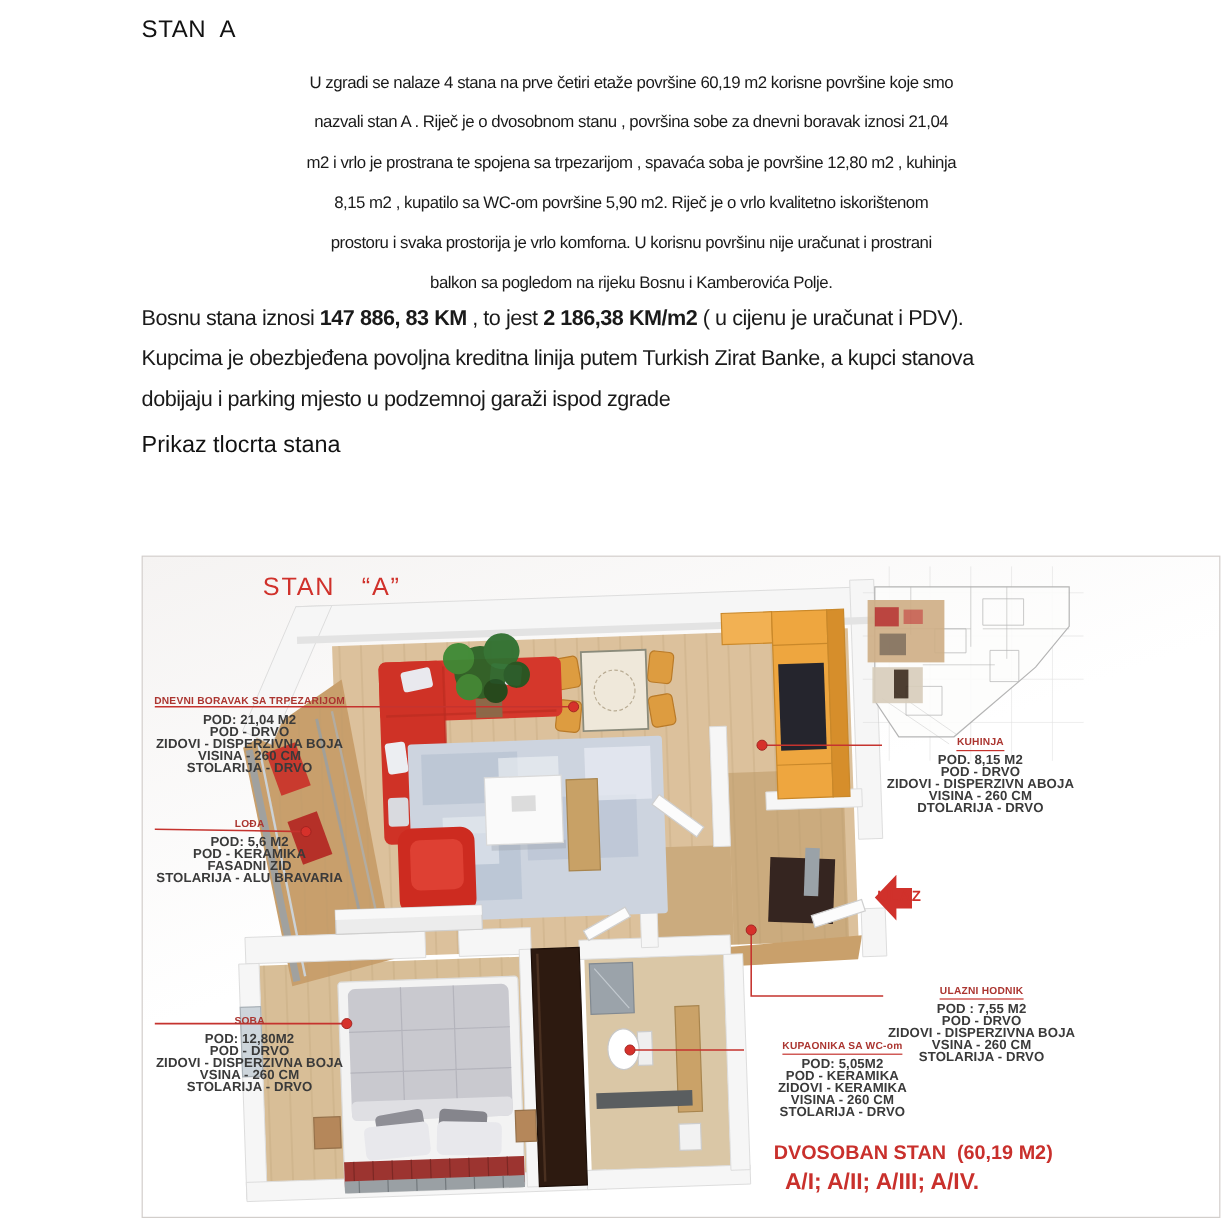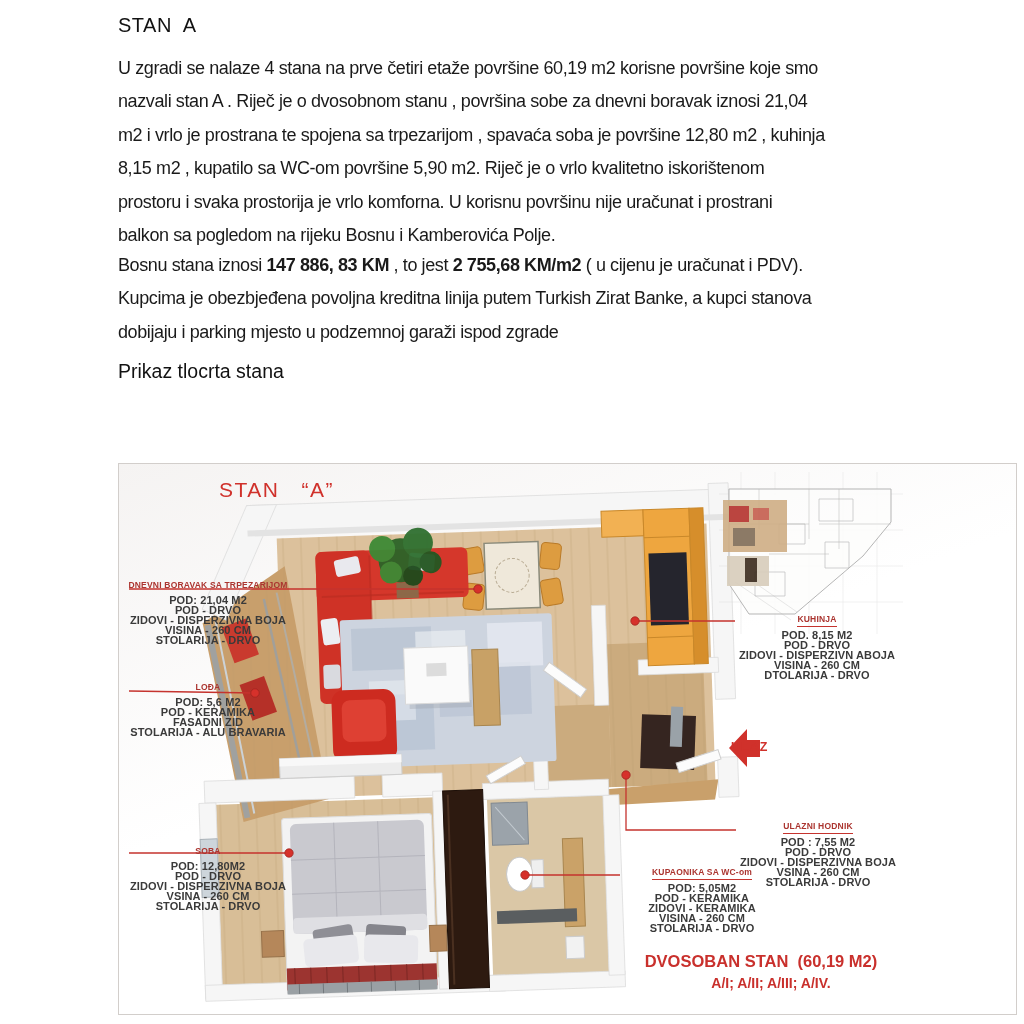--- a/index.html
+++ b/index.html
@@ -1,48 +1,48 @@
 <!DOCTYPE html>
 <html><head>
 <meta charset="utf-8">
 <style>
   html,body{margin:0;padding:0;background:#ffffff;}
   body{width:1024px;height:1024px;position:relative;font-family:"Liberation Sans",sans-serif;overflow:hidden;}
   .pre{white-space:pre-line;}
   .h1{position:absolute;left:118px;top:14px;font-size:20px;font-weight:normal;color:#121212;letter-spacing:.5px;white-space:pre;}
-  .p1{position:absolute;left:118px;top:52px;width:816px;font-size:18px;line-height:33.4px;color:#1a1a1a;letter-spacing:-0.4px;}
+  .p1{position:absolute;left:118px;top:52px;width:816px;font-size:14px;line-height:33.4px;color:#1a1a1a;letter-spacing:-0.4px;text-align:center;}
   .p2{position:absolute;left:118px;top:249px;width:816px;font-size:18px;line-height:33.4px;color:#1a1a1a;letter-spacing:-0.4px;}
   .p2 b{font-weight:700;}
   .h2{position:absolute;left:118px;top:360px;font-size:19.5px;font-weight:normal;color:#121212;}
 
   .plan{position:absolute;left:118px;top:463px;width:897px;height:550px;border:1px solid #d2cecb;
         background:linear-gradient(160deg,#f5f3f2 0%,#ffffff 45%);}
   .plan svg{position:absolute;left:0;top:0;}
   .ptitle{position:absolute;left:100px;top:14px;font-size:21px;font-weight:normal;color:#d0312b;letter-spacing:1.5px;white-space:pre;}
   .plabel{position:absolute;width:160px;text-align:center;}
   .plabel .t{font-size:8.5px;font-weight:700;color:#ab3530;letter-spacing:.2px;display:inline-block;line-height:11px;}
   .plabel .t.u{border-bottom:1.3px solid #c5332e;padding-bottom:1px;}
   .plabel .l{font-size:11px;font-weight:700;color:#3a3a3a;line-height:10px;margin-top:3px;letter-spacing:.1px;}
   .ulaz{position:absolute;left:612px;top:276px;font-size:12.5px;font-weight:bold;color:#d0312b;letter-spacing:1px;}
   .pfoot1{position:absolute;left:510px;top:488px;width:264px;text-align:center;font-size:16.5px;font-weight:bold;color:#c9302c;white-space:pre;}
-  .pfoot2{position:absolute;left:520px;top:511px;width:264px;text-align:center;font-size:14px;font-weight:bold;color:#c9302c;}
+  .pfoot2{position:absolute;left:484px;top:511px;width:264px;text-align:center;font-size:19px;font-weight:bold;color:#c9302c;}
 </style>
 </head>
 <body>
 
 <div class="h1">STAN  A</div>
 <div class="p1 pre">U zgradi se nalaze 4 stana na prve četiri etaže površine 60,19 m2 korisne površine koje smo
 nazvali stan A . Riječ je o dvosobnom stanu , površina sobe za dnevni boravak iznosi 21,04
 m2 i vrlo je prostrana te spojena sa trpezarijom , spavaća soba je površine 12,80 m2 , kuhinja
 8,15 m2 , kupatilo sa WC-om površine 5,90 m2. Riječ je o vrlo kvalitetno iskorištenom
 prostoru i svaka prostorija je vrlo komforna. U korisnu površinu nije uračunat i prostrani
 balkon sa pogledom na rijeku Bosnu i Kamberovića Polje.</div>
 
 <div class="p2">
-  <span>Bosnu stana iznosi </span><b>147 886, 83 KM</b><span> , to jest </span><b>2 755,68 KM/m2</b><span> ( u cijenu je uračunat i PDV).</span>
+  <span>Bosnu stana iznosi </span><b>147 886, 83 KM</b><span> , to jest </span><b>2 186,38 KM/m2</b><span> ( u cijenu je uračunat i PDV).</span>
   <div class="pre">Kupcima je obezbjeđena povoljna kreditna linija putem Turkish Zirat Banke, a kupci stanova
 dobijaju i parking mjesto u podzemnoj garaži ispod zgrade</div>
 </div>
 
 <div class="h2">Prikaz tlocrta stana</div>
 
 <div class="plan">
   <svg width="897" height="550" viewBox="0 0 897 550">
     <defs>
       <pattern id="wd" width="18" height="18" patternUnits="userSpaceOnUse">

